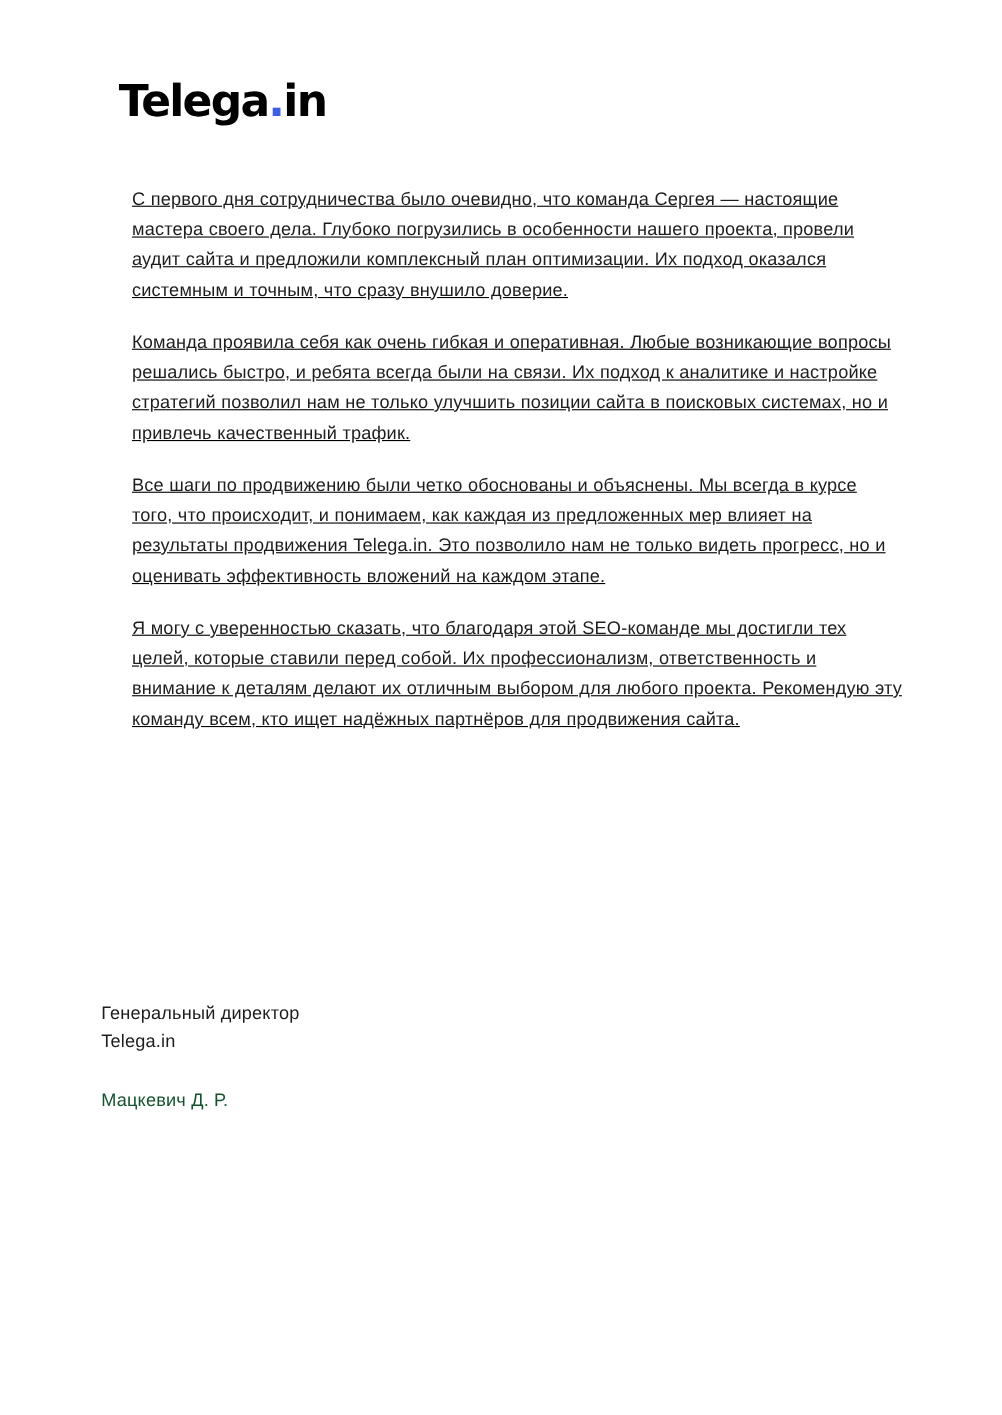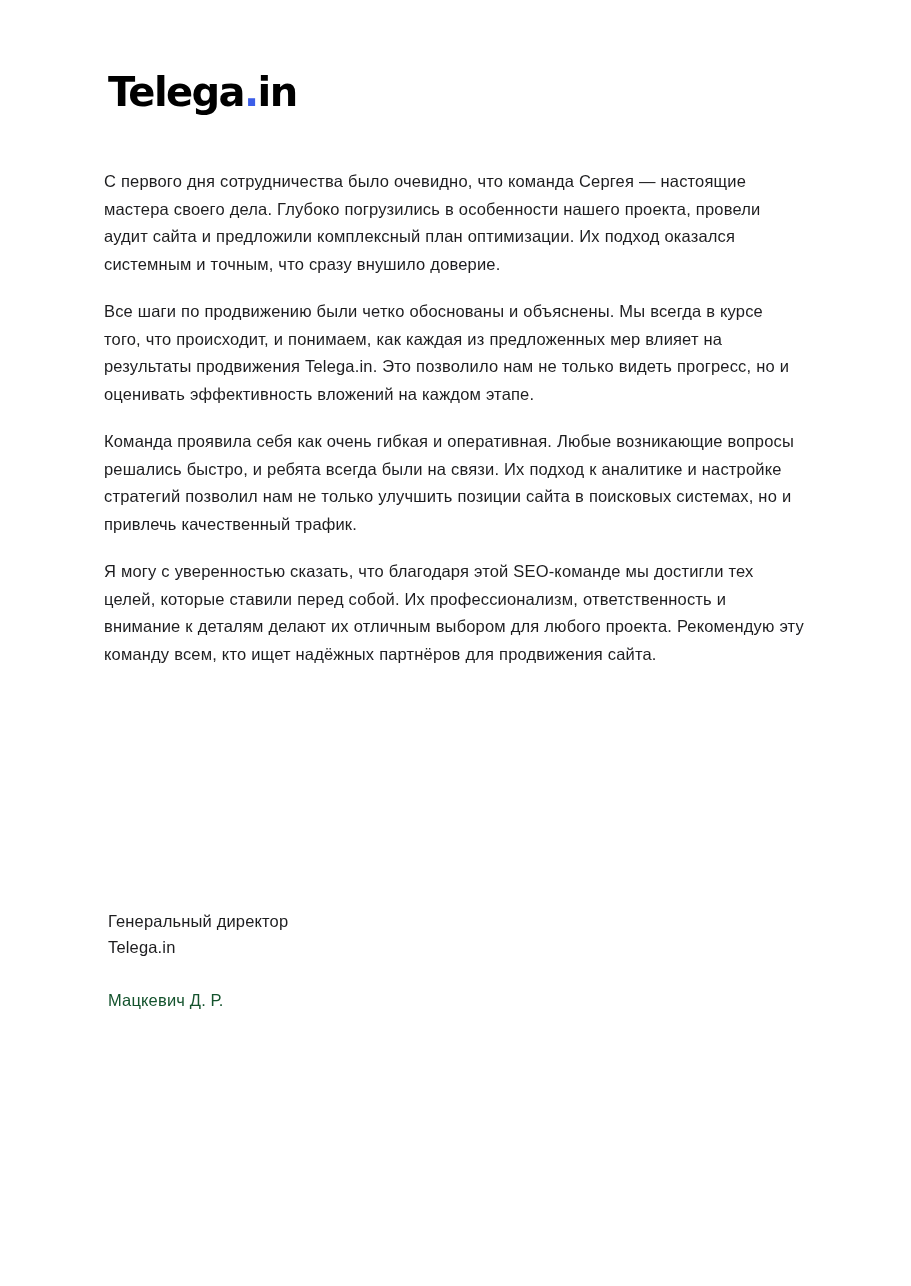--- a/index.html
+++ b/index.html
@@ -43,43 +43,44 @@
   }
 
   .brand-logo .brand-dot {
     color: #3C5EE8;
   }
 
   
   .letter-body {
     position: absolute;
     top: 168px;
-    left: 104px;
+    left: 120px;
     width: 700px;
+    text-decoration: underline;
   }
 
   .letter-paragraph {
     margin: 0 0 20px 0;
     font-size: 16.5px;
     line-height: 27.5px;
     color: #1d1d1f;
     text-align: left;
     letter-spacing: 0.01em;
     word-spacing: 0.01em;
   }
 
   .letter-paragraph:last-child {
     margin-bottom: 2px;
   }
 
   
   .signature-block {
     position: absolute;
     top: 908px;
-    left: 108px;
+    left: 92px;
     width: 460px;
   }
 
   .signature-role-group {
     margin: 0 0 27px 0;
   }
 
   .signature-line {
     margin: 0;
     font-size: 16.5px;
@@ -100,22 +101,22 @@
 <body>
 
 <div class="page">
 
   <div class="letterhead">
     <div class="brand-logo"><span>Telega</span><span class="brand-dot">.</span><span>in</span></div>
   </div>
 
   <div class="letter-body">
     <p class="letter-paragraph">С первого дня сотрудничества было очевидно, что команда Сергея — настоящие мастера своего дела. Глубоко погрузились в особенности нашего проекта, провели аудит сайта и предложили комплексный план оптимизации. Их подход оказался системным и точным, что сразу внушило доверие.</p>
+    <p class="letter-paragraph">Команда проявила себя как очень гибкая и оперативная. Любые возникающие вопросы решались быстро, и ребята всегда были на связи. Их подход к аналитике и настройке стратегий позволил нам не только улучшить позиции сайта в поисковых системах, но и привлечь качественный трафик.</p>
     <p class="letter-paragraph">Все шаги по продвижению были четко обоснованы и объяснены. Мы всегда в курсе того, что происходит, и понимаем, как каждая из предложенных мер влияет на результаты продвижения Telega.in. Это позволило нам не только видеть прогресс, но и оценивать эффективность вложений на каждом этапе.</p>
-    <p class="letter-paragraph">Команда проявила себя как очень гибкая и оперативная. Любые возникающие вопросы решались быстро, и ребята всегда были на связи. Их подход к аналитике и настройке стратегий позволил нам не только улучшить позиции сайта в поисковых системах, но и привлечь качественный трафик.</p>
     <p class="letter-paragraph">Я могу с уверенностью сказать, что благодаря этой SEO-команде мы достигли тех целей, которые ставили перед собой. Их профессионализм, ответственность и внимание к деталям делают их отличным выбором для любого проекта. Рекомендую эту команду всем, кто ищет надёжных партнёров для продвижения сайта.</p>
   </div>
 
   <div class="signature-block">
     <div class="signature-role-group">
       <p class="signature-line">Генеральный директор</p>
       <p class="signature-line">Telega.in</p>
     </div>
     <p class="signature-name">Мацкевич Д. Р.</p>
   </div>

